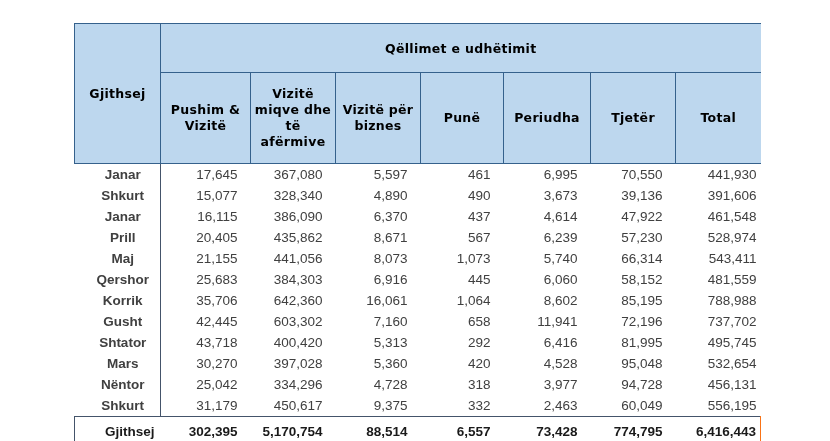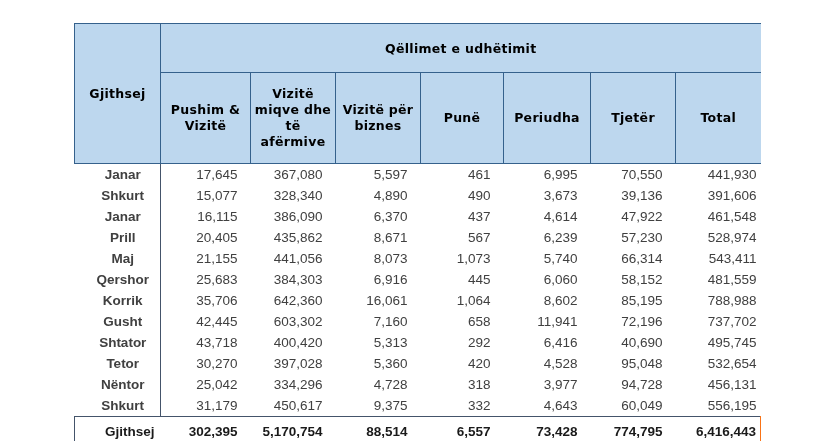--- a/index.html
+++ b/index.html
@@ -192,25 +192,25 @@
           <td class="num">72,196</td>
           <td class="num last">737,702</td>
         </tr>
         <tr>
           <td class="rowlabel">Shtator</td>
           <td class="num">43,718</td>
           <td class="num">400,420</td>
           <td class="num">5,313</td>
           <td class="num">292</td>
           <td class="num">6,416</td>
-          <td class="num">40,690</td>
+          <td class="num">81,995</td>
           <td class="num last">495,745</td>
         </tr>
         <tr>
-          <td class="rowlabel">Tetor</td>
+          <td class="rowlabel">Mars</td>
           <td class="num">30,270</td>
           <td class="num">397,028</td>
           <td class="num">5,360</td>
           <td class="num">420</td>
           <td class="num">4,528</td>
           <td class="num">95,048</td>
           <td class="num last">532,654</td>
         </tr>
         <tr>
           <td class="rowlabel">Nëntor</td>
@@ -221,21 +221,21 @@
           <td class="num">3,977</td>
           <td class="num">94,728</td>
           <td class="num last">456,131</td>
         </tr>
         <tr>
           <td class="rowlabel">Shkurt</td>
           <td class="num">31,179</td>
           <td class="num">450,617</td>
           <td class="num">9,375</td>
           <td class="num">332</td>
-          <td class="num">4,643</td>
+          <td class="num">2,463</td>
           <td class="num">60,049</td>
           <td class="num last">556,195</td>
         </tr>
       </tbody>
     <tfoot>
       <tr id="total-row" class="totalrow">
           <td class="total-label">Gjithsej</td>
           <td class="num">302,395</td>
           <td class="num">5,170,754</td>
           <td class="num">88,514</td>

